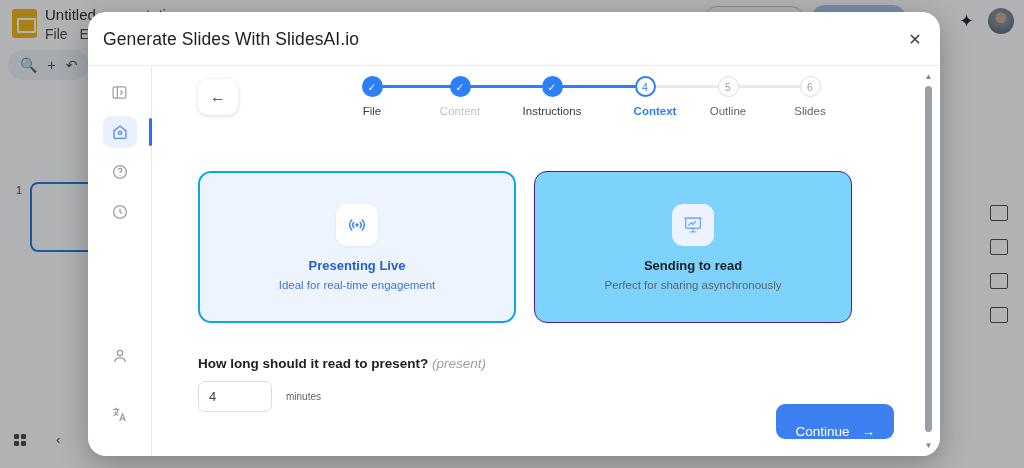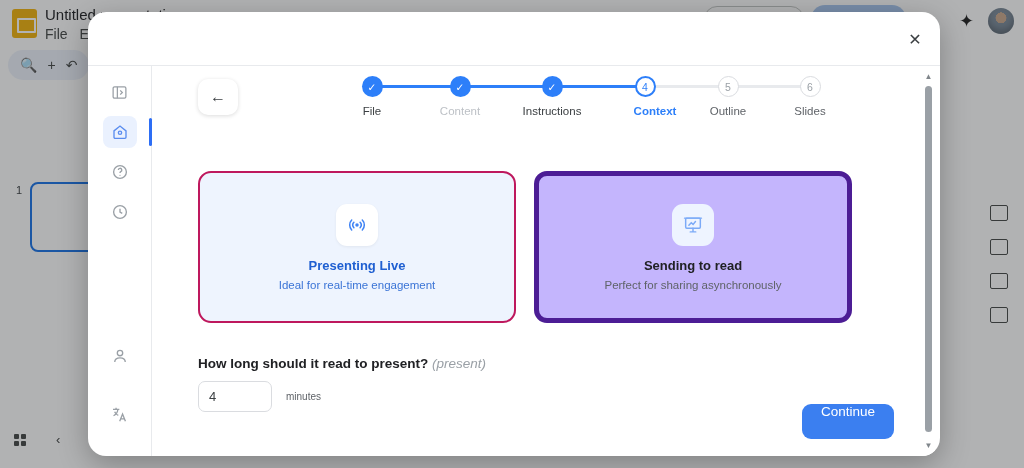--- a/index.html
+++ b/index.html
@@ -147,22 +147,22 @@
 
   
   .q-title { position: absolute; left: 46px; top: 83px; font-size: 13.5px; font-weight: bold; color: #202124; }
 
   .cards { position: absolute; left: 46px; top: 105px; display: flex; gap: 18px; }
   .card {
     width: 318px; height: 152px; border-radius: 13px;
     display: flex; flex-direction: column; align-items: center; justify-content: center;
     cursor: pointer;
   }
-  .card.sel { background: #eef4fe; border: 2px solid #be185d; }
-  .card.unsel { background: #c4b5fd; border: 5px solid #4c1d95; }
+  .card.sel { background: #eef4fe; border: 2px solid #0ea5e9; }
+  .card.unsel { background: #7dd3fc; border: 1px solid #4c1d95; }
   .card-icbox {
     width: 42px; height: 42px; border-radius: 11px;
     display: flex; align-items: center; justify-content: center; margin-bottom: 12px;
   }
   .icbox-white { background: #fff; box-shadow: 0 1px 3px rgba(0,0,0,.06); }
   .icbox-blue { background: #eef4ff; }
   .card-t { font-size: 13px; font-weight: bold; margin-bottom: 6px; }
   .card-s { font-size: 11.5px; }
   .t-blue { color: #1f5fd1; } .s-blue { color: #3b74d6; }
   .t-dark { color: #202124; } .s-gray { color: #5f6368; }
@@ -176,21 +176,21 @@
     padding: 0 10px; font-size: 13px; color: #3c4043; font-family: "Liberation Sans", sans-serif;
     background: #fff;
   }
   .d-unit { font-size: 10px; color: #5f6368; }
 
   
   .continue {
     position: absolute; right: 46px; bottom: 17px; height: 35px; padding: 0 19px;
     background: #3b7ff0; color: #fff; border: none; border-radius: 9px;
     font-size: 13.5px; font-family: "Liberation Sans", sans-serif;
-    display: flex; align-items: flex-start; gap: 12px; cursor: pointer; flex-direction: column;
+    display: flex; align-items: flex-end; gap: 12px; cursor: pointer;
   }
 
   
   .sbar { position: absolute; right: 5px; top: 0; width: 13px; height: 391px; background: #fff; }
   .sb-up, .sb-dn { position: absolute; left: 1px; width: 11px; height: 12px; color: #80868b; font-size: 8px;
     display: flex; align-items: center; justify-content: center; cursor: pointer; }
   .sb-up { top: 4px; } .sb-dn { bottom: 6px; }
   .sb-thumb { position: absolute; left: 3px; top: 20px; width: 7px; height: 346px;
     background: #9aa0a6; border-radius: 4px; cursor: pointer; }
 
@@ -245,20 +245,21 @@
       <span class="rr-ic"></span>
       <span class="rr-ic rr-folder"></span>
     </div>
   </div>
 
   <div class="scrim"></div>
 
   <div class="modal">
 
     <div class="modal-head">
+      <div class="modal-title">Generate Slides With SlidesAI.io</div>
       <div class="close-x">✕</div>
     </div>
 
     <div class="modal-body">
 
       <div class="m-rail">
         <div class="rail-ic">
           <svg width="17" height="17" viewBox="0 0 24 24" fill="none" stroke="currentColor" stroke-width="1.8">
             <rect x="3" y="4" width="18" height="16" rx="2"></rect>
               <line x1="9" y1="4" x2="9" y2="20"></line>

